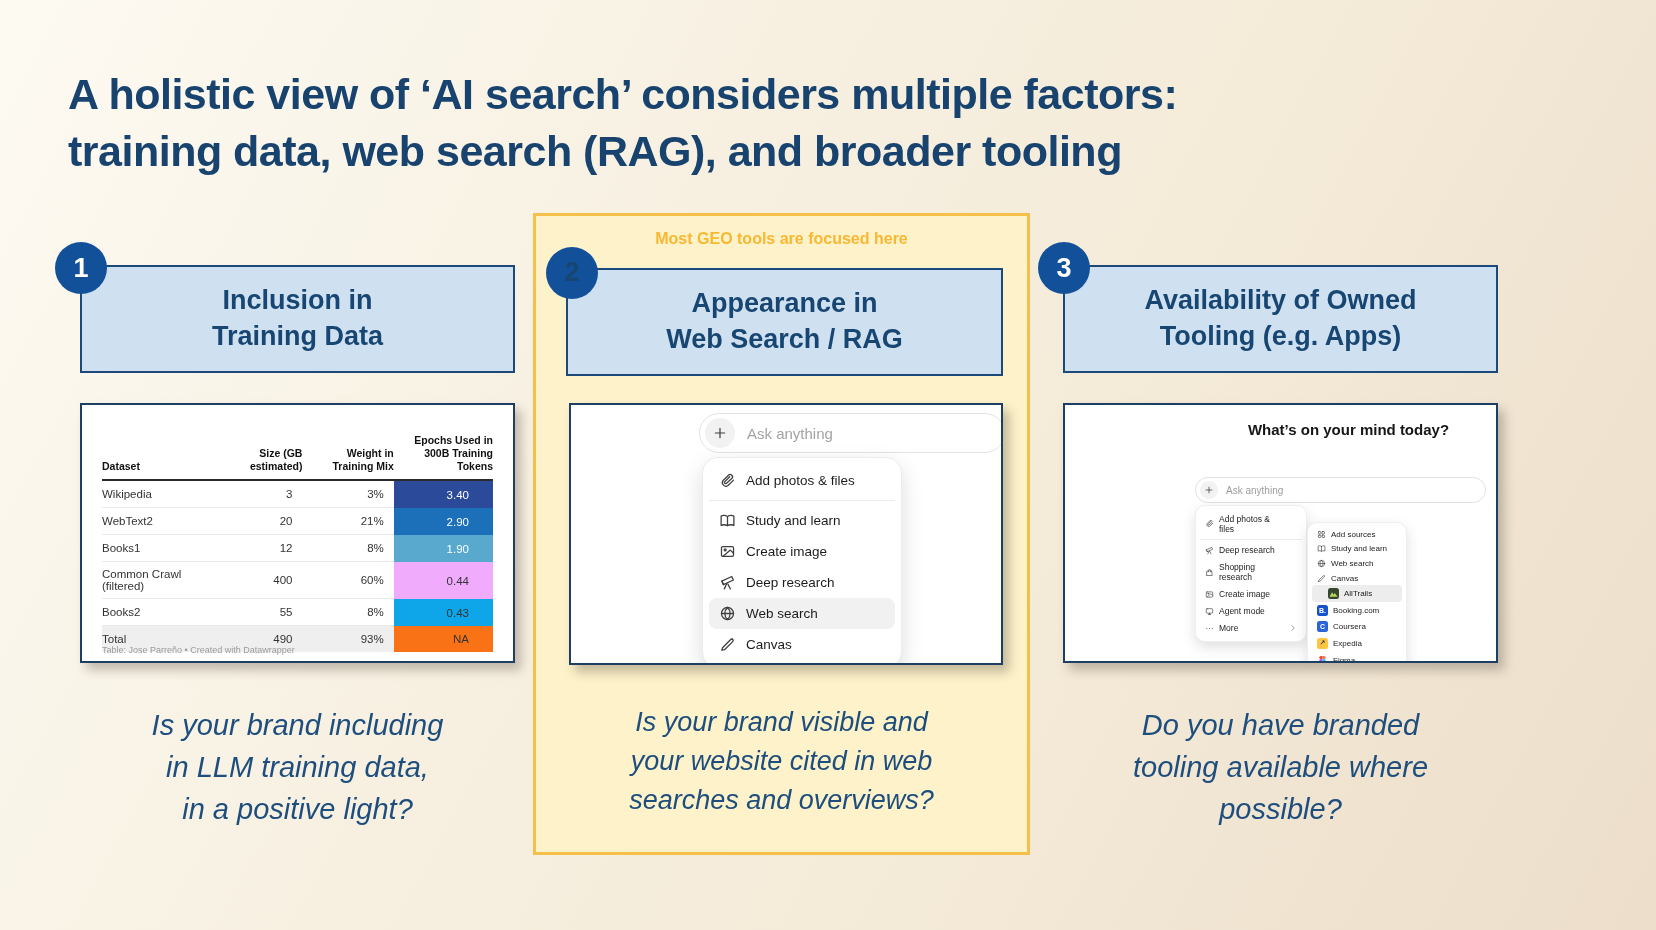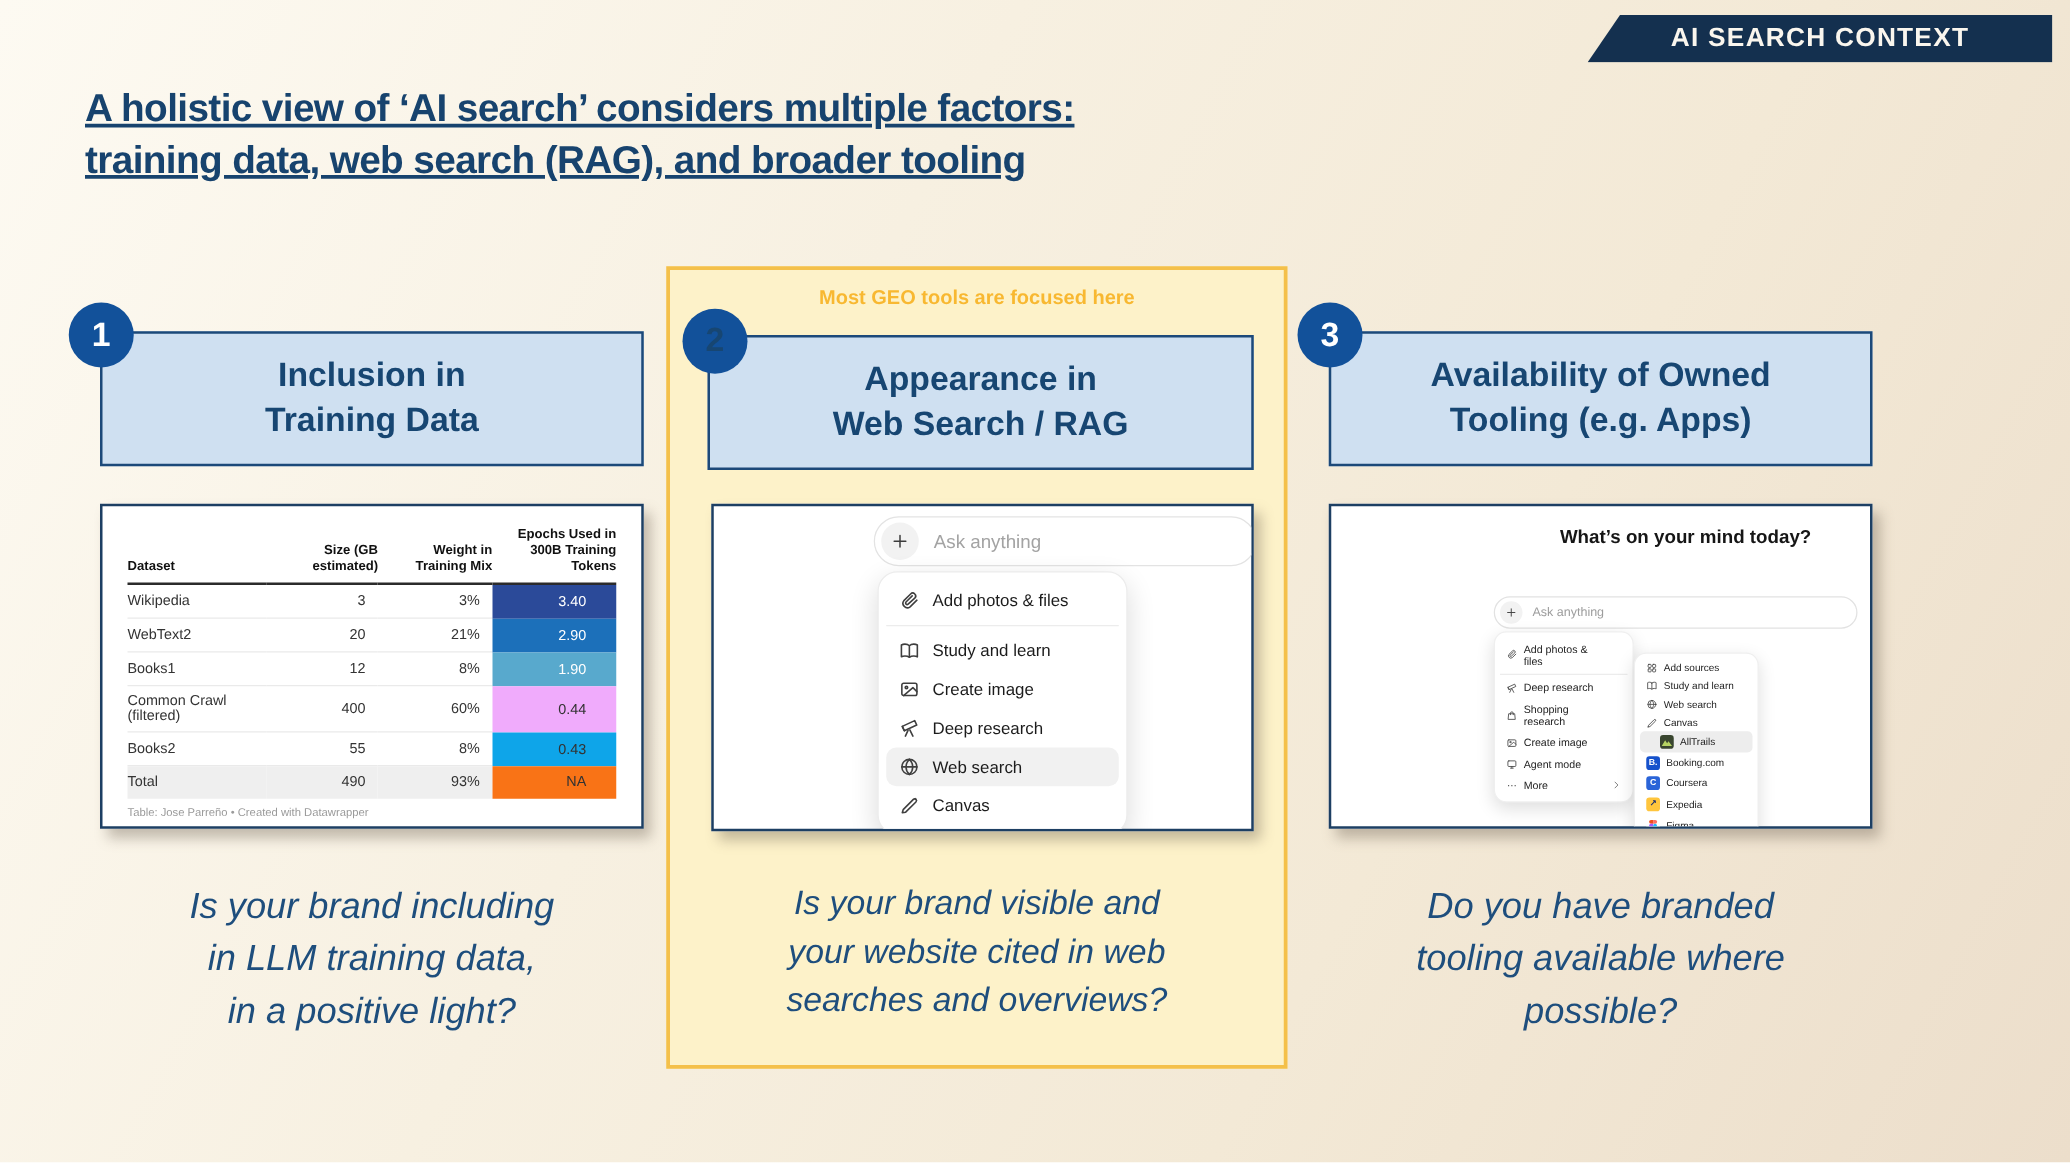--- a/index.html
+++ b/index.html
@@ -4,22 +4,22 @@
 <style>
   html,body{margin:0;padding:0;}
   body{font-family:"Liberation Sans","DejaVu Sans",sans-serif;}
   .slide{position:relative;width:1656px;height:930px;overflow:hidden;
     background:linear-gradient(118deg,#fdfaf2 0%,#f7f0e1 38%,#f3e9d6 68%,#ecdecb 100%);}
   
   .badge{position:absolute;top:12px;right:14px;width:372px;height:38px;background:#14304f;
     clip-path:polygon(26px 0,100% 0,100% 100%,0 100%);display:flex;align-items:center;justify-content:center;}
   .badge span{color:#faf6ee;font-weight:700;font-size:21px;letter-spacing:1px;}
   
-  .title{position:absolute;left:68px;top:66px;color:#17436e;font-weight:700;font-size:31px;
-    line-height:1.33;white-space:pre-line;letter-spacing:-0.5px;text-decoration:underline;}
+  .title{position:absolute;left:68px;top:66px;color:#17436e;font-weight:700;font-size:43px;
+    line-height:1.33;white-space:pre-line;letter-spacing:-0.5px;}
   
   .panel{position:absolute;left:533px;top:213px;width:497px;height:642px;background:#fdf2c9;border:3px solid #f4c04a;box-sizing:border-box;}
   .callout{position:absolute;left:0;right:0;top:14px;text-align:center;color:#f8b831;font-weight:700;font-size:16px;}
   
   .col{position:absolute;width:435px;}
   .col1{left:80px;top:265px;}
   .col3{left:1063px;top:265px;}
   .numcircle{position:absolute;left:-25px;top:-23px;width:52px;height:52px;border-radius:50%;
     background:#12519a;color:#fff;font-weight:700;font-size:27px;display:flex;align-items:center;justify-content:center;z-index:5;}
   .colheader{position:absolute;left:0;top:0;width:435px;height:108px;background:#cfe0f1;border:2px solid #1c4979;
@@ -33,21 +33,21 @@
     box-sizing:border-box;display:flex;align-items:center;justify-content:center;}
   .header2 span{color:#174672;font-weight:700;font-size:27px;line-height:1.32;text-align:center;white-space:pre-line;}
   .mock2{position:absolute;left:33px;top:187px;width:434px;height:262px;background:#fff;border:2px solid #1d3f63;
     box-sizing:border-box;overflow:hidden;box-shadow:6px 7px 10px rgba(110,98,82,.4);}
   .question2{position:absolute;left:10px;right:10px;top:487px;text-align:center;color:#1e4e7d;
     font-style:italic;font-size:27px;line-height:1.44;white-space:pre-line;}
   
   .dw{position:absolute;inset:0;padding:16px 20px 24px 20px;}
   .thead,.trow{display:grid;grid-template-columns:1.12fr .9fr .92fr 1fr;}
   .thead > div{font-size:10.5px;font-weight:700;color:#111;line-height:1.25;padding:0 0 6px 0;
-    border-bottom:2px solid #2b2b2b;display:flex;align-items:flex-end;white-space:pre-line;}
+    border-bottom:2px solid #2b2b2b;display:flex;align-items:flex-end;white-space:pre-line;margin-top:13px;}
   .thead .r,.trow .r{justify-content:flex-end;text-align:right;}
   .trow > div{font-size:11.5px;color:#333;display:flex;align-items:center;padding:6px 10px 6px 0;border-bottom:1px solid #eaeaea;min-height:14px;}
   .trow > .c4{border-bottom:none;padding:6px 24px;}
   .trow.total > div{background:#efefef;border-bottom:none;}
   .dw-source{position:absolute;left:20px;bottom:6px;font-size:9px;color:#9a9a9a;}
   
   .askbar{position:absolute;left:128px;top:8px;right:-4px;height:40px;border:1px solid #e3e3e3;border-radius:22px;
     background:#fff;display:flex;align-items:center;box-sizing:border-box;}
   .plus-circle{width:30px;height:30px;border-radius:50%;background:#f2f2f2;margin-left:5px;display:flex;align-items:center;justify-content:center;color:#3c3c3c;}
   .plus-circle .ic{width:16px;height:16px;display:inline-flex;}
@@ -80,23 +80,20 @@
   .s3row .brandbox{width:11px;height:11px;border-radius:2.5px;flex:none;display:flex;align-items:center;justify-content:center;
     font-size:7px;font-weight:700;overflow:hidden;}
   .brandbox svg{width:10px;height:10px;}
   .ic svg{width:100%;height:100%;}
 </style>
 </head>
 <body>
 
 <div class="slide">
 
-  <div class="badge">
-    <span>AI SEARCH CONTEXT</span>
-  </div>
 
   <div class="title">A holistic view of ‘AI search’ considers multiple factors:
 training data, web search (RAG), and broader tooling</div>
 
   <div class="col col1">
     <div class="numcircle">
       <span>1</span>
     </div>
     <div class="colheader">
       <span>Inclusion in

